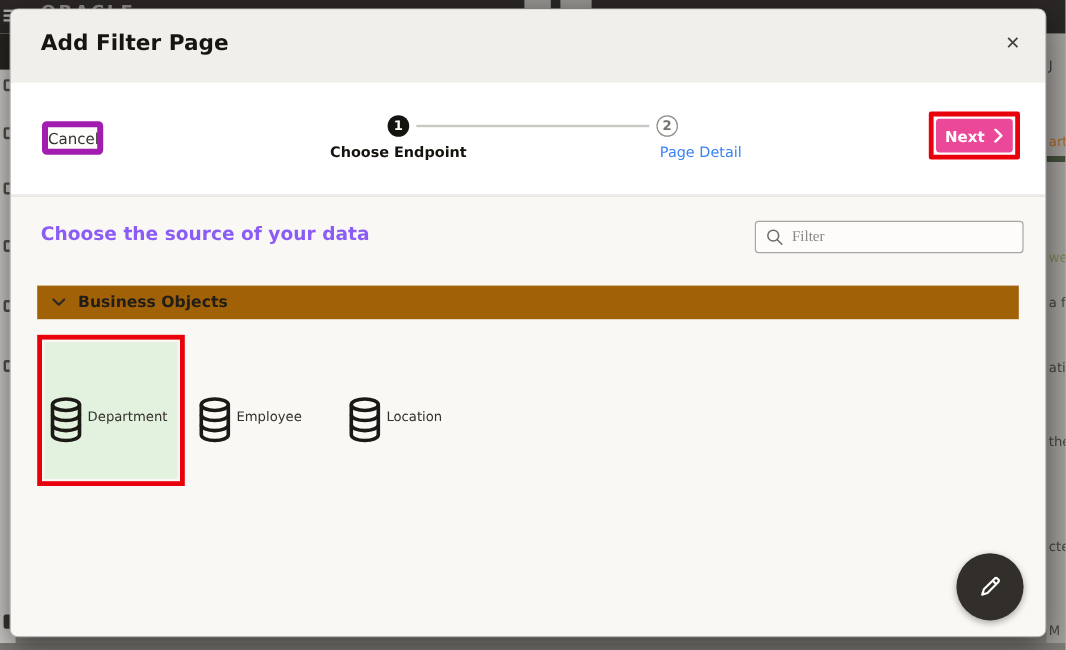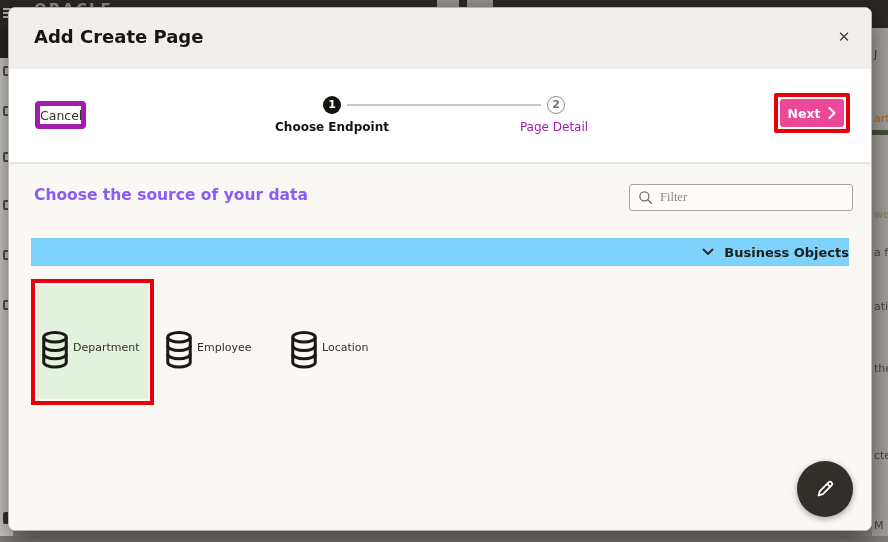--- a/index.html
+++ b/index.html
@@ -35,36 +35,36 @@
   .cancel-btn { position:absolute; left:26px; top:32px; width:51px; height:28px; background:#fdfdfc;
                 border:5px solid #a21caf; border-radius:4px; font-size:12.5px; color:#35322d;
                 font-family:inherit; cursor:pointer; }
   .step-circle { position:absolute; width:18px; height:18px; border-radius:50%; top:27px;
                  font-size:11px; font-weight:bold; text-align:center; line-height:18px; }
   .step-1 { left:314px; background:#151310; color:#ffffff; }
   .step-2 { left:538px; background:#ffffff; color:#75716c; border:1px solid #8f8c88; line-height:16px; }
   .step-connector { position:absolute; left:338px; top:35px; width:194px; height:2px; background:#c9c6c3; }
   .step-label { position:absolute; top:51px; width:140px; text-align:center; font-size:12px; }
   .step-label.l1 { left:253px; font-weight:bold; color:#16130f; }
-  .step-label.l2 { left:475px; color:#a21caf; }
+  .step-label.l2 { left:505px; color:#3b82f6; }
   .next-hl { position:absolute; left:765px; top:24px; border:4px solid #e8000b; padding:2px; border-radius:2px; }
   .next-btn { display:flex; align-items:center; justify-content:center; gap:8px; width:64px; height:28px;
               background:#ec4899; border:none; border-radius:3px; color:#fff; font-size:12.5px;
               font-weight:bold; font-family:inherit; cursor:pointer; }
 
   .content { position:absolute; left:0; top:155px; right:0; bottom:0; background:#faf8f5; border-top:1px solid #e4e2df; }
   .content-heading { position:absolute; left:25px; top:22px; font-size:15.5px; font-weight:bold; color:#8b5cf6; }
   .filter-box { position:absolute; left:620px; top:20px; width:224px; height:27px; background:#fdfcfb;
                 border:1px solid #a9a6a2; border-radius:3px; display:flex; align-items:center; padding:0 8px; gap:7px; }
   .filter-box input { border:none; outline:none; background:transparent; flex:1; font-size:12.5px;
                       color:#35322d; font-family:Liberation Serif, serif; }
   .filter-box input::placeholder { color:#8a8783; }
 
-  .section-hdr { position:absolute; left:22px; right:22px; top:74px; height:28px; background:#7dd3fc;
-                 display:flex; align-items:center; gap:10px; padding-left:12px; cursor:pointer;justify-content:flex-end; }
+  .section-hdr { position:absolute; left:22px; right:22px; top:74px; height:28px; background:#a16207;
+                 display:flex; align-items:center; gap:10px; padding-left:12px; cursor:pointer; }
   .section-hdr .lbl { font-size:13px; font-weight:bold; color:#211d18; }
 
   .card { width:111px; height:114px; display:flex; flex-direction:row; align-items:center; cursor:pointer; }
   .card .db-icon { margin-top:15px; }
   .card .card-label { margin-top:10px; font-size:11px; color:#34302b; }
   .card.selected { background:#e3f1df; }
   .sel-hl { position:absolute; left:22px; top:115px; border:4px solid #e8000b; padding:2px; }
   .slot-2 { position:absolute; left:152px; top:121px; }
   .slot-3 { position:absolute; left:277px; top:121px; }
 
@@ -106,21 +106,21 @@
     <span class="edge-frag" style="top:334px;color:#4a4743;">the</span>
     <span class="edge-frag" style="top:421px;color:#4a4743;">cte</span>
     <span class="edge-frag" style="top:491px;color:#4a4743;">M</span>
   </div>
   <div class="bottombar"></div>
 </div>
 
 <div class="modal">
 
   <div class="modal-header">
-    <h1 class="modal-title">Add Create Page</h1>
+    <h1 class="modal-title">Add Filter Page</h1>
     <button class="close-btn">✕</button>
   </div>
 
   <div class="wizard-bar">
     <button class="cancel-btn">Cancel</button>
 
     <div class="step-circle step-1">1</div>
     <div class="step-connector"></div>
     <div class="step-circle step-2">2</div>
     <div class="step-label l1">Choose Endpoint</div>

